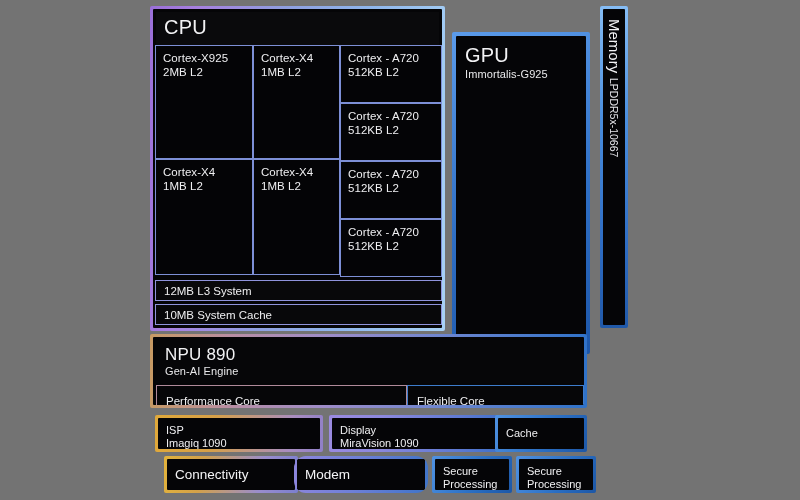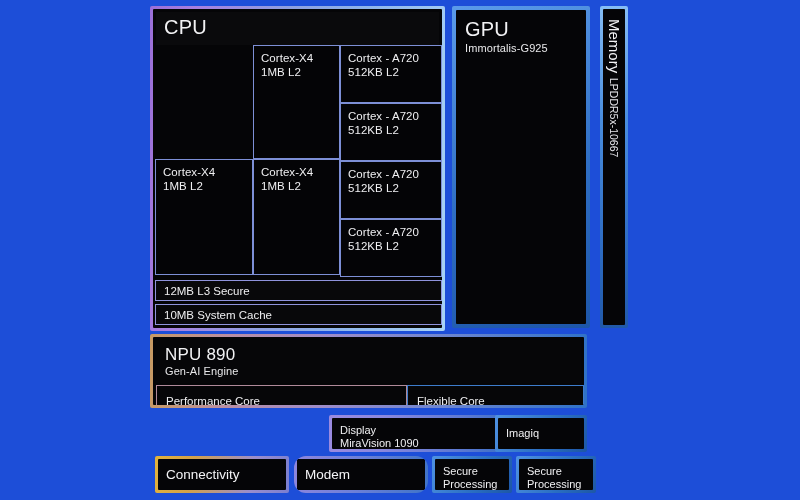--- a/index.html
+++ b/index.html
@@ -10,41 +10,41 @@
     background: #000000;
     overflow: hidden;
     font-family: "Liberation Sans", sans-serif;
     color: #ffffff;
   }
 
   #stage {
     position: relative;
     width: 800px;
     height: 500px;
-    background: #1d4ed8;
+    background: #737373;
   }
 
   
   .blk {
     position: absolute;
     border-radius: 2px;
     overflow: hidden;
   }
   .blk > .inner {
     width: 100%;
     height: 100%;
     background: #050507;
     border-radius: 1px;
     position: relative;
     overflow: hidden;
   }
 
   
   .g-cpu      { background: linear-gradient(95deg, #9a6fd8 0%, #a77fe0 14%, #8f9fe0 42%, #8fb6ec 68%, #a8d2f6 100%); }
-  .g-blue     { background: linear-gradient(160deg, #5b9bea 0%, #2f6fc4 55%, #1d56a8 100%); }
+  .g-blue     { background: linear-gradient(160deg, #5b9bea 0%, #2f6fc4 55%, #1d56a8 100%); margin-top: 26px; }
   .g-npu      { background: linear-gradient(92deg, #c79a63 0%, #b98ea2 18%, #9e8cc8 40%, #6f86d0 66%, #2f72c8 100%); }
   .g-gold     { background: linear-gradient(100deg, #e0a93a 0%, #d6a048 35%, #a98dc0 80%, #8f7fc8 100%); }
   .g-gold2    { background: linear-gradient(100deg, #e3b33c 0%, #d3a149 28%, #9a8dcd 72%, #7b7fd0 100%); }
   .g-violet   { background: linear-gradient(100deg, #9b8ae0 0%, #8c88de 30%, #5c79d2 75%, #3a6fc6 100%); }
   .g-violet2  { background: linear-gradient(100deg, #8e86dd 0%, #6f80d8 45%, #3f74c8 100%); }
   .g-bluef    { background: linear-gradient(120deg, #4f92e2 0%, #2a6ec2 60%, #1d57a6 100%); }
   .g-mem      { background: linear-gradient(180deg, #86bdf5 0%, #4a8ede 35%, #2e6cc2 75%, #2159a8 100%); }
 
   
   .t-title {
@@ -147,20 +147,26 @@
 
 <div id="stage">
 
   <div class="blk g-cpu" id="cpu-block">
     <div class="inner">
 
       <div id="cpu-header">
         <span class="t-title lbl">CPU</span>
       </div>
 
+      <div class="core-cell" style="left:2px; top:36px; width:98px; height:114px;">
+        <div class="txt">
+          <div class="t-body">Cortex-X925</div>
+          <div class="t-body">2MB L2</div>
+        </div>
+      </div>
 
       <div class="core-cell" style="left:100px; top:36px; width:87px; height:114px;">
         <div class="txt">
           <div class="t-body">Cortex-X4</div>
           <div class="t-body">1MB L2</div>
         </div>
       </div>
 
       <div class="core-cell" style="left:187px; top:36px; width:102px; height:58px;">
         <div class="txt">
@@ -198,21 +204,21 @@
       </div>
 
       <div class="core-cell" style="left:187px; top:210px; width:102px; height:58px;">
         <div class="txt">
           <div class="t-body">Cortex - A720</div>
           <div class="t-body">512KB L2</div>
         </div>
       </div>
 
       <div class="cache-bar" style="left:2px; top:271px; width:287px; height:21px; border-color:#8f93dc;">
-        <span class="t-row">12MB L3 Secure</span>
+        <span class="t-row">12MB L3 System</span>
       </div>
 
       <div class="cache-bar" style="left:2px; top:295px; width:287px; height:21px; border-color:#8f93dc;text-align:center;">
         <span class="t-row">10MB System Cache</span>
       </div>
 
     </div>
   </div>
 
   <div class="blk g-blue" id="gpu-block">
@@ -243,35 +249,41 @@
         <span class="t-row">Performance Core</span>
       </div>
 
       <div class="npu-core" style="left:254px; width:177px; border-color:#3d7ccc;">
         <span class="t-row">Flexible Core</span>
       </div>
 
     </div>
   </div>
 
+  <div class="blk g-gold bot" style="left:155px; top:415px; width:168px; height:37px;">
+    <div class="inner">
+      <div class="l1">ISP</div>
+      <div class="l2">Imagiq 1090</div>
+    </div>
+  </div>
 
   <div class="blk g-violet bot" style="left:329px; top:415px; width:176px; height:37px;">
     <div class="inner">
       <div class="l1">Display</div>
       <div class="l2">MiraVision 1090</div>
     </div>
   </div>
 
   <div class="blk g-bluef bot single" style="left:495px; top:415px; width:92px; height:37px;">
     <div class="inner">
-      <div class="l1">Imagiq</div>
-    </div>
-  </div>
-
-  <div class="blk g-gold2 bot single" style="left:155px; top:456px; width:134px; height:37px;">
+      <div class="l1">Cache</div>
+    </div>
+  </div>
+
+  <div class="blk g-gold2 bot single" style="left:164px; top:456px; width:134px; height:37px;">
     <div class="inner">
       <div class="t-big">Connectivity</div>
     </div>
   </div>
 
   <div class="blk g-violet2 bot single" style="left:294px; top:456px; width:134px; height:37px;border-radius:12px;">
     <div class="inner">
       <div class="t-big">Modem</div>
     </div>
   </div>

